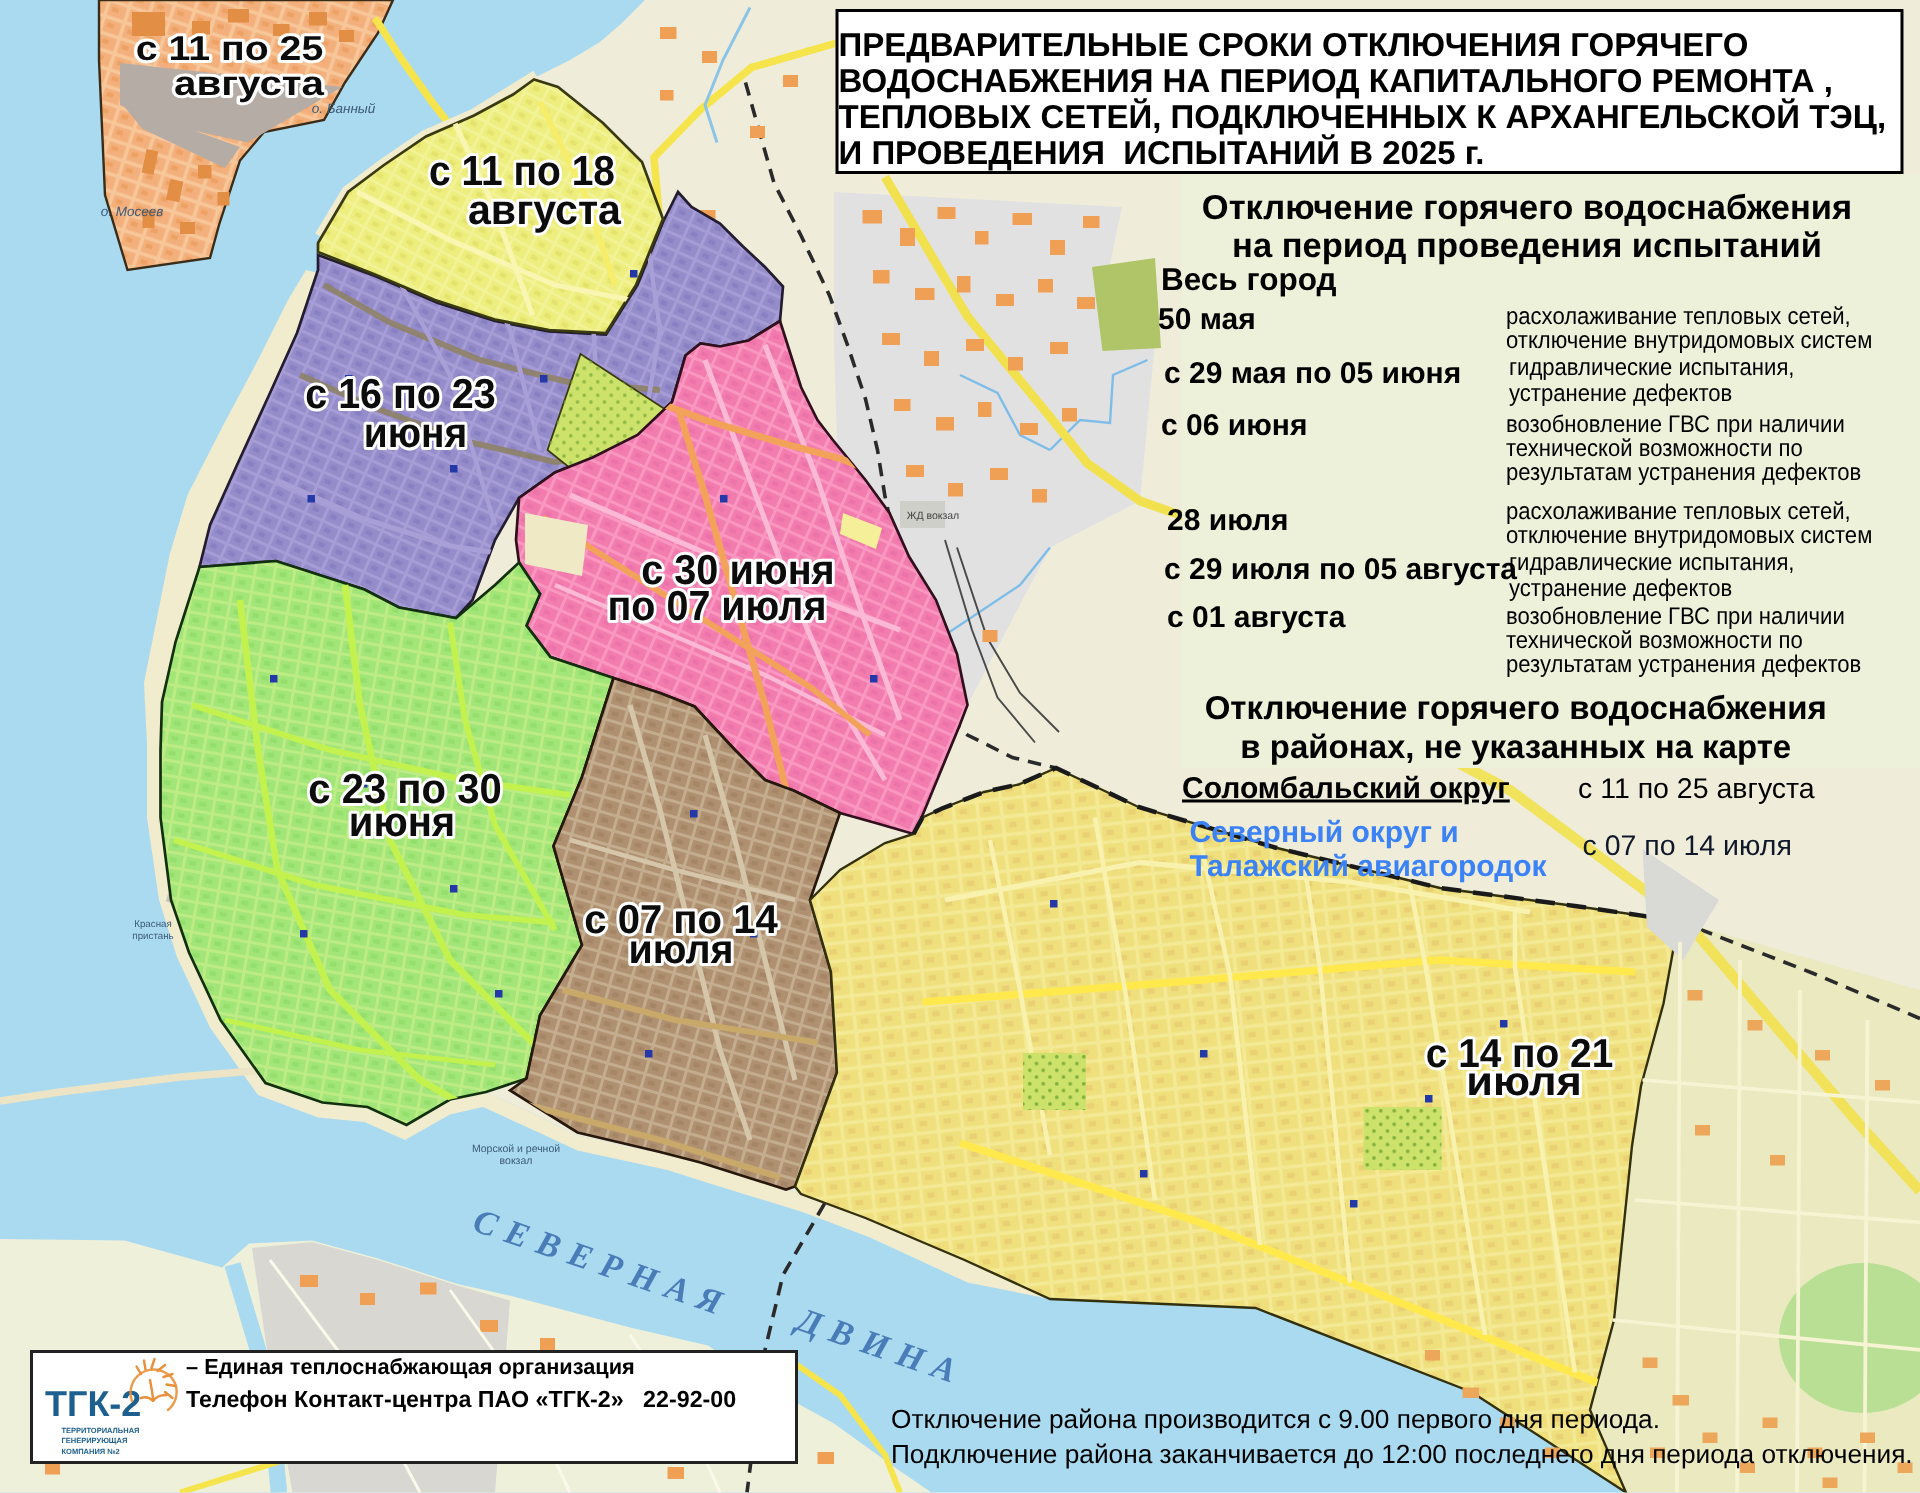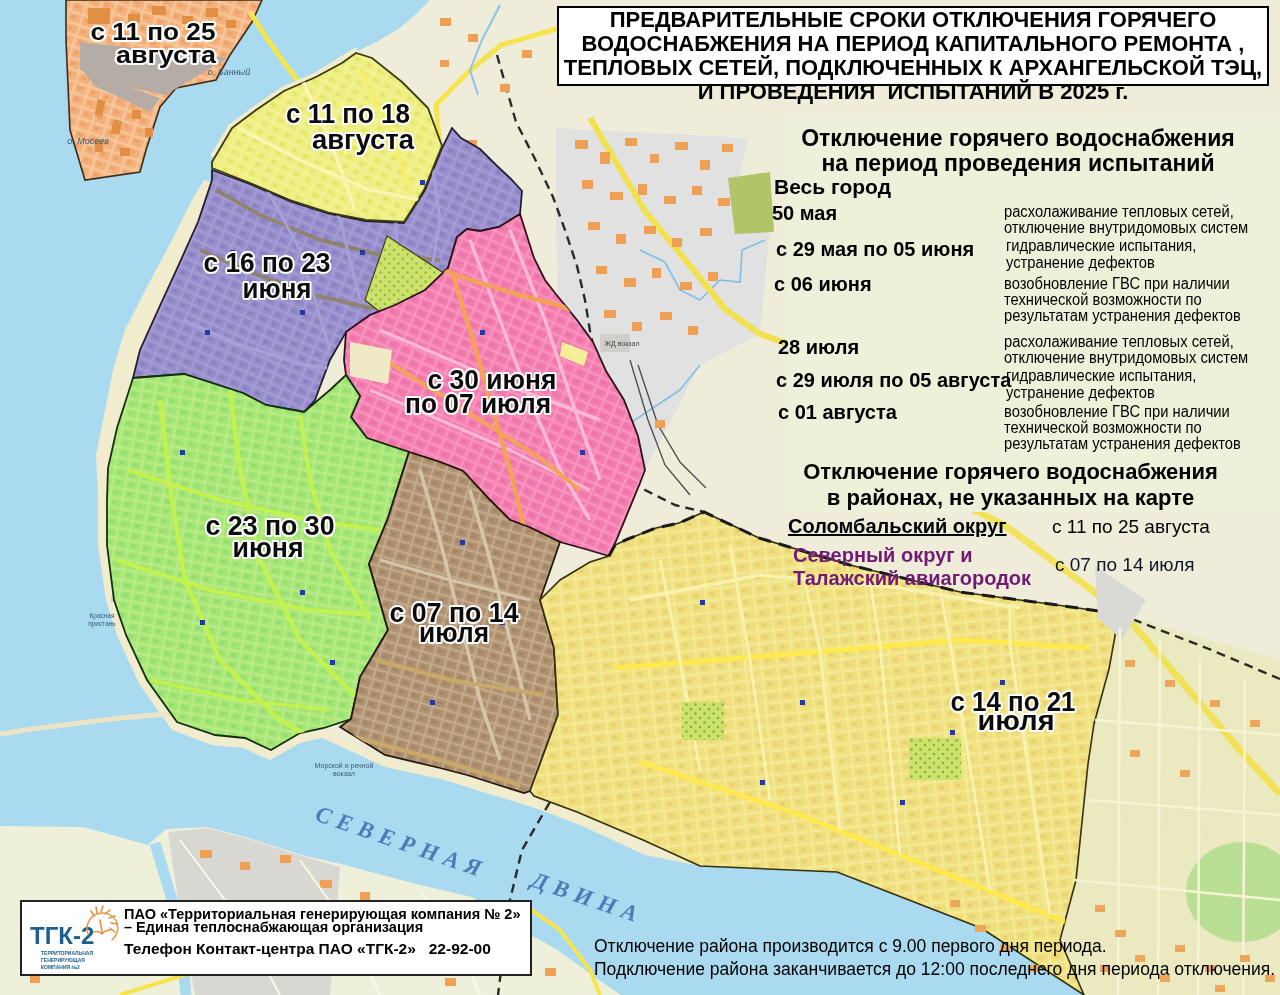--- a/index.html
+++ b/index.html
@@ -401,21 +401,21 @@
 <text x="454" y="622" font-size="27" textLength="129" lengthAdjust="spacingAndGlyphs">с 07 по 14</text>
 <text x="454" y="642" font-size="27" textLength="70" lengthAdjust="spacingAndGlyphs">июля</text>
 
 <text x="1013" y="711" font-size="27" textLength="125" lengthAdjust="spacingAndGlyphs">с 14 по 21</text>
 <text x="1016" y="730" font-size="27" textLength="77" lengthAdjust="spacingAndGlyphs">июля</text>
 </g>
 </svg>
 
 <div class="abs" style="left:788px;top:116px;width:492px;height:396px;background:#eef1da;"></div>
 
-<div class="abs" style="left:557px;top:6px;width:712px;height:80px;background:#fff;border:2px solid #000;box-sizing:border-box;text-align:center;font-weight:bold;font-size:22px;line-height:24px;color:#000;padding-top:0;white-space:nowrap;">
+<div class="abs" style="left:557px;top:6px;width:712px;height:110px;background:#fff;border:2px solid #000;box-sizing:border-box;text-align:left;font-weight:bold;font-size:22px;line-height:24px;color:#000;padding-top:10px;white-space:nowrap;">
 ПРЕДВАРИТЕЛЬНЫЕ СРОКИ ОТКЛЮЧЕНИЯ ГОРЯЧЕГО<br>
 ВОДОСНАБЖЕНИЯ НА ПЕРИОД КАПИТАЛЬНОГО РЕМОНТА ,<br>
 ТЕПЛОВЫХ СЕТЕЙ, ПОДКЛЮЧЕННЫХ К АРХАНГЕЛЬСКОЙ ТЭЦ,<br>
 И ПРОВЕДЕНИЯ&nbsp; ИСПЫТАНИЙ В 2025 г.
 </div>
 
 <div class="abs" style="left:788px;top:126px;width:460px;text-align:center;font-weight:bold;font-size:23px;line-height:25px;color:#000;white-space:nowrap;">Отключение горячего водоснабжения<br>на период проведения испытаний</div>
 
 <div class="abs" style="left:774px;top:175px;font-weight:bold;font-size:21px;color:#000;">Весь город</div>
 
@@ -431,37 +431,36 @@
 <div class="abs" style="left:1004px;top:276px;font-size:16px;line-height:16px;color:#000;white-space:nowrap;transform:scaleX(0.92);transform-origin:0 0;">возобновление ГВС при наличии<br>технической возможности по<br>результатам устранения дефектов</div>
 <div class="abs" style="left:1004px;top:334px;font-size:16px;line-height:16px;color:#000;white-space:nowrap;transform:scaleX(0.92);transform-origin:0 0;">расхолаживание тепловых сетей,<br>отключение внутридомовых систем</div>
 <div class="abs" style="left:1006px;top:368px;font-size:16px;line-height:16.5px;color:#000;white-space:nowrap;transform:scaleX(0.92);transform-origin:0 0;">гидравлические испытания,<br>устранение дефектов</div>
 <div class="abs" style="left:1004px;top:404px;font-size:16px;line-height:16px;color:#000;white-space:nowrap;transform:scaleX(0.92);transform-origin:0 0;">возобновление ГВС при наличии<br>технической возможности по<br>результатам устранения дефектов</div>
 
 <div class="abs" style="left:788px;top:459px;width:445px;text-align:center;font-weight:bold;font-size:22px;line-height:26px;color:#000;white-space:nowrap;">Отключение горячего водоснабжения<br>в районах, не указанных на карте</div>
 
 <div class="abs" style="left:788px;top:515px;font-weight:bold;font-size:20px;color:#000;white-space:nowrap;text-decoration:underline;">Соломбальский округ</div>
 <div class="abs" style="left:1052px;top:516px;font-size:19px;color:#000;white-space:nowrap;">с 11 по 25 августа</div>
 
-<div class="abs" style="left:793px;top:544px;font-weight:bold;font-size:20px;line-height:23px;color:#701a75;white-space:nowrap;">Северный округ и<br>Талажский авиагородок</div>
+<div class="abs" style="left:793px;top:544px;font-weight:bold;font-size:20px;line-height:23px;color:#3b82f6;white-space:nowrap;">Северный округ и<br>Талажский авиагородок</div>
 <div class="abs" style="left:1055px;top:554px;font-size:19px;color:#0f172a;white-space:nowrap;">с 07 по 14 июля</div>
 
 <div class="abs" style="left:20px;top:900px;width:512px;height:76px;background:#fff;border:2px solid #222;box-sizing:border-box;"></div>
 
 <svg class="abs" style="left:22px;top:902px;" width="108" height="72" viewBox="0 0 108 72">
 <text x="8" y="42" font-size="24" font-weight="bold" fill="#1d6090" font-family="Liberation Sans,sans-serif">ТГК-2</text>
 <g stroke="#e8903a" fill="none" stroke-width="1.6" stroke-linecap="round">
 <path d="M66,32 c-3,-8 1,-17 9,-20 c8,-3 17,1 20,9 c2,6 0,13 -5,17" opacity="0.9"></path>
 <path d="M72,14 l-3,-5 m6,2 l-1,-6 m5,5 l2,-6 m2,8 l5,-4 m-1,8 l6,-2 m-4,7 l6,1 m-7,4 l5,4"></path>
 <path d="M78,18 c1,5 2,10 2,14 m0,0 c-2,-2 -5,-3 -8,-2 m8,2 c2,-3 5,-4 9,-4"></path>
 </g>
 <text x="19" y="53" font-size="5" font-weight="bold" fill="#1d6090">ТЕРРИТОРИАЛЬНАЯ</text>
 <text x="19" y="60" font-size="5" font-weight="bold" fill="#1d6090">ГЕНЕРИРУЮЩАЯ</text>
 <text x="19" y="67" font-size="5" font-weight="bold" fill="#1d6090">КОМПАНИЯ №2</text>
 </svg>
 
 <div class="abs" style="left:124px;top:906px;font-weight:bold;font-size:14.5px;color:#000;white-space:nowrap;">
-<div style="line-height:13px;margin-top:2px;">ПАО «Территориальная генерирующая компания № 2»</div>
 <div style="line-height:13px;">– Единая теплоснабжающая организация</div>
 <div style="margin-top:6px;font-size:15.5px;">Телефон Контакт-центра ПАО «ТГК-2»&nbsp;&nbsp; 22-92-00</div>
 </div>
 
 <div class="abs" style="left:594px;top:936px;font-size:17.5px;color:#000;white-space:nowrap;">Отключение района производится с 9.00 первого дня периода.</div>
 <div class="abs" style="left:594px;top:959px;font-size:17.5px;color:#000;white-space:nowrap;">Подключение района заканчивается до 12:00 последнего дня периода отключения.</div>
 
 </body></html>

